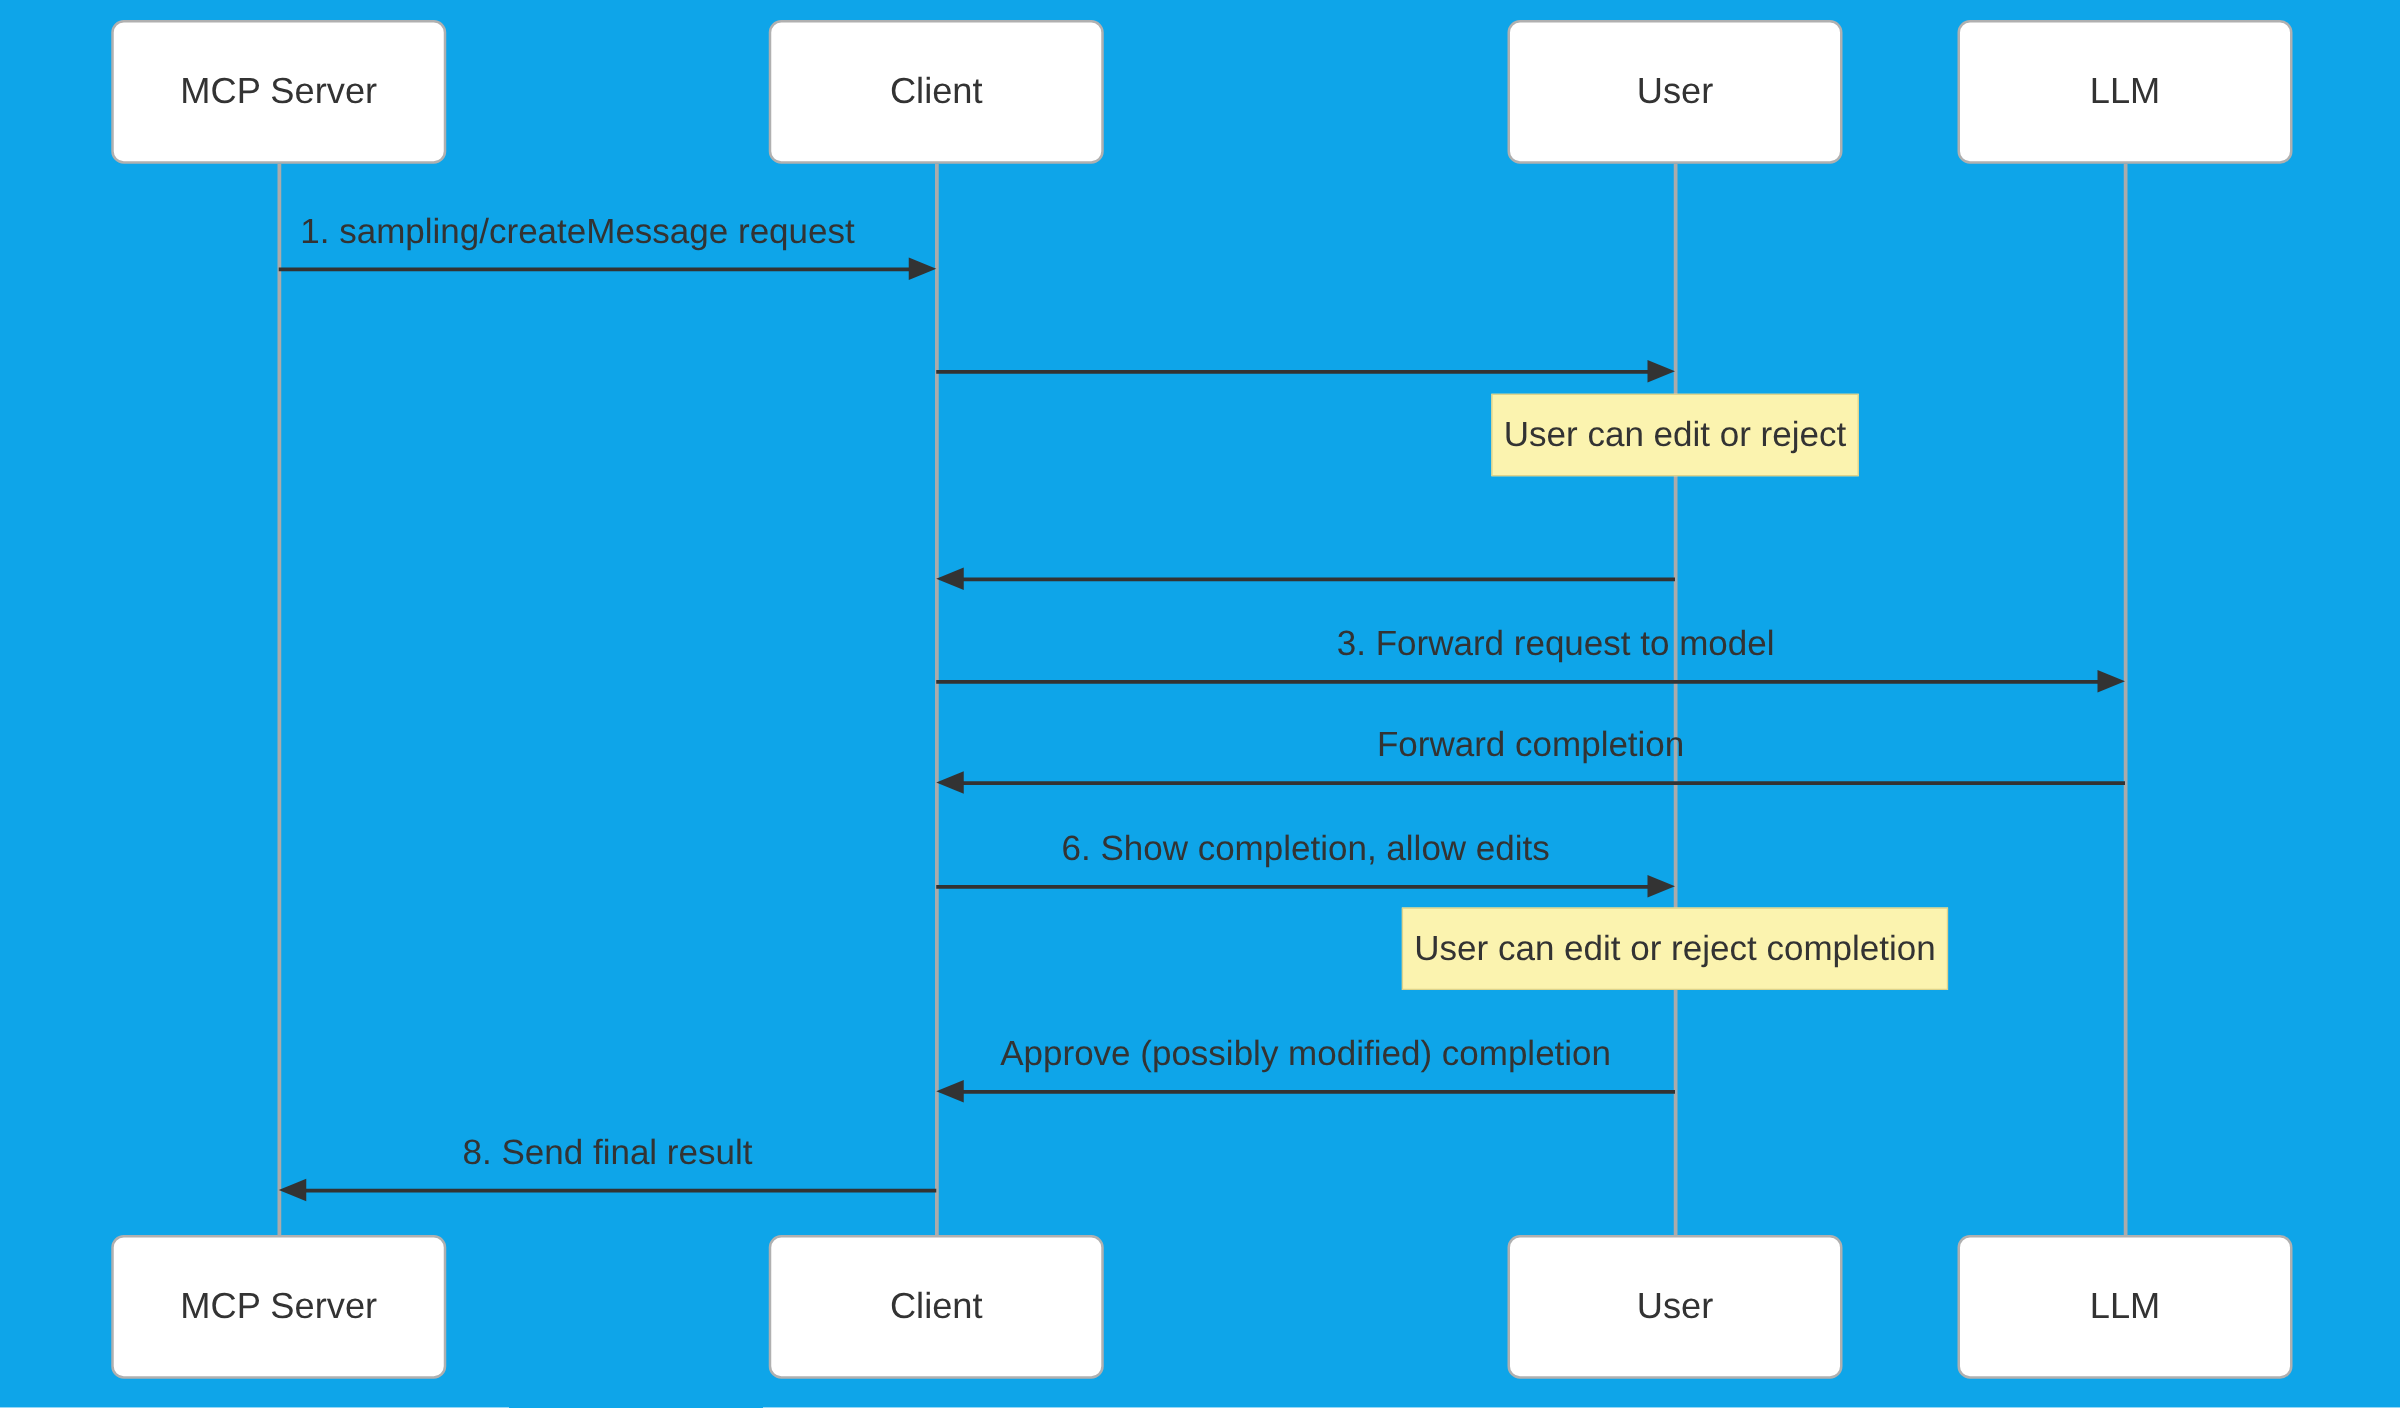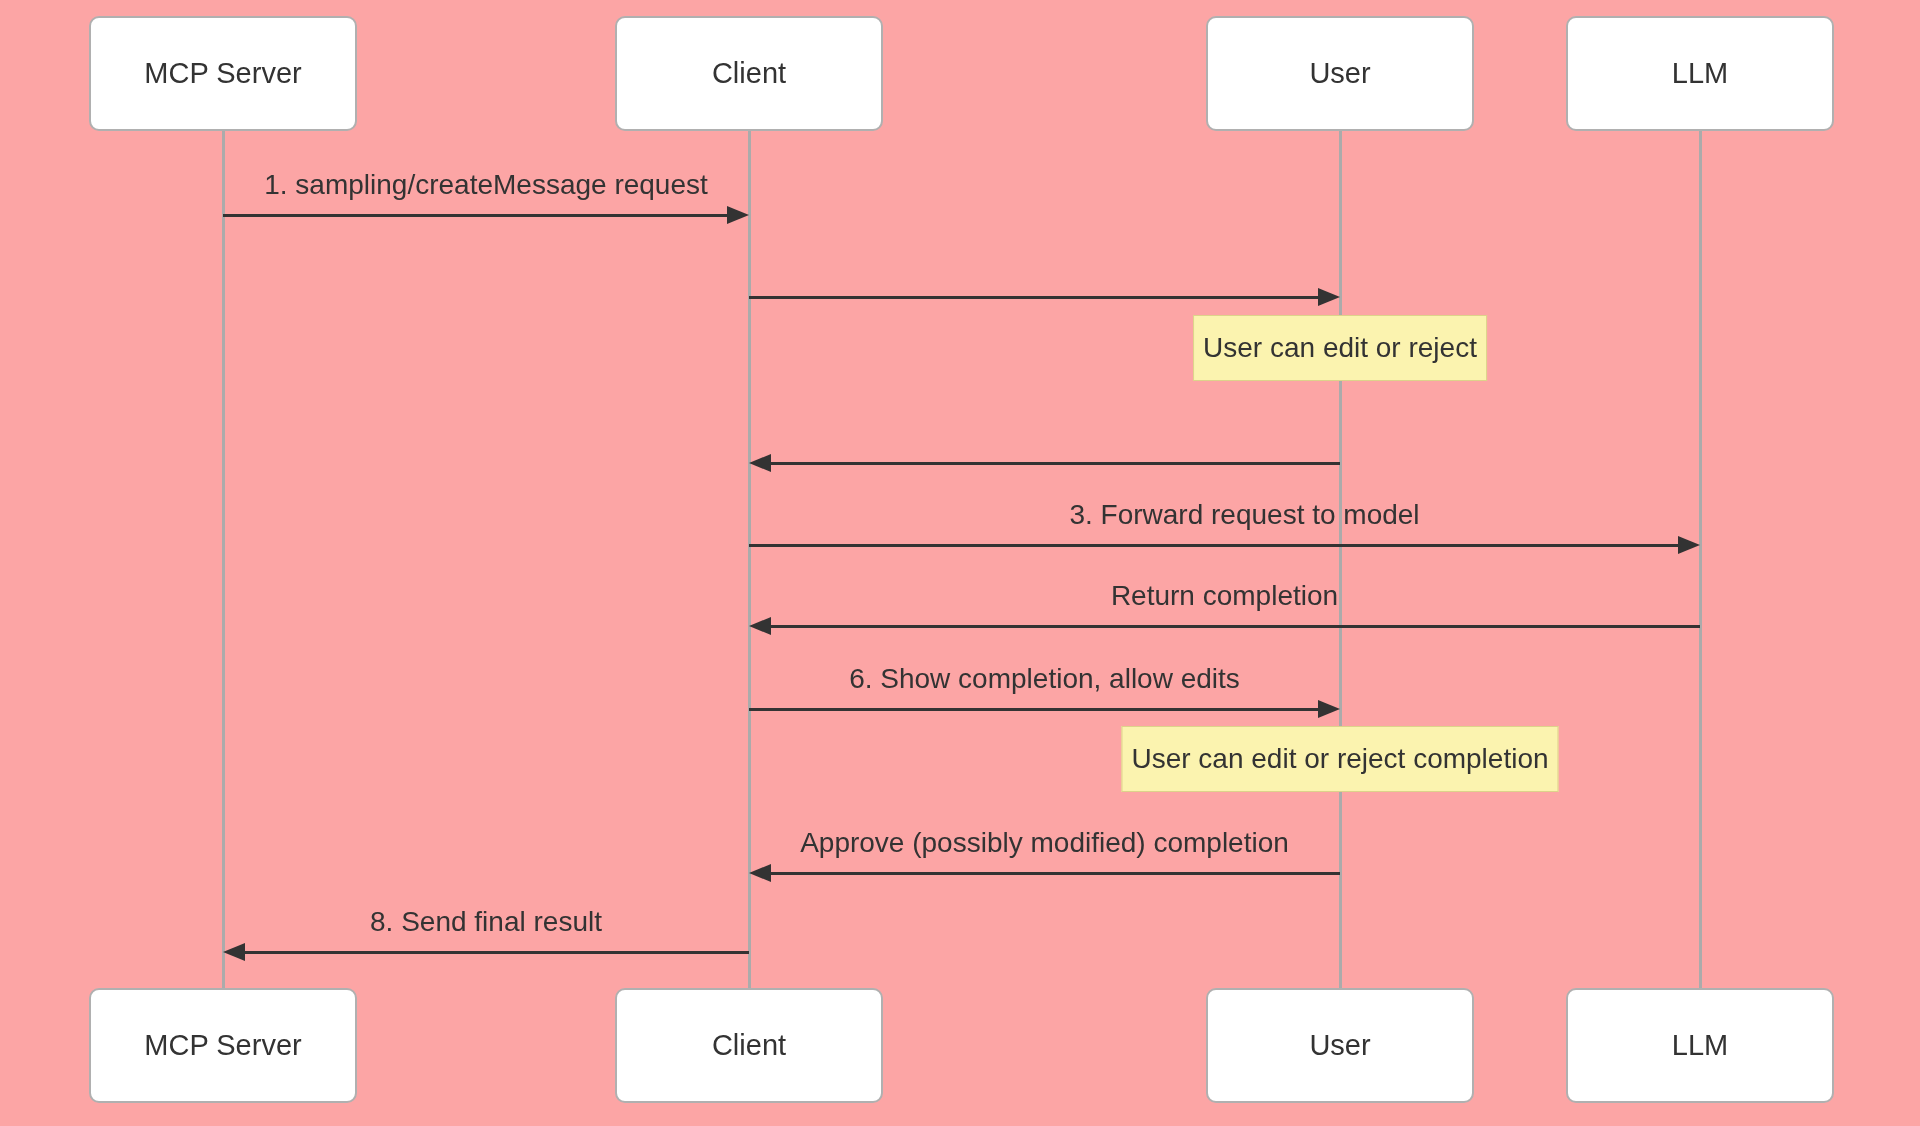--- a/index.html
+++ b/index.html
@@ -5,21 +5,21 @@
   html, body {
     margin: 0;
     padding: 0;
     background: #ffffff;
     font-family: "Liberation Sans", "DejaVu Sans", sans-serif;
   }
   #canvas {
     position: relative;
     width: 1920px;
     height: 1126px;
-    background: #fca5a5;
+    background: #0ea5e9;
     overflow: hidden;
   }
   .actor-box {
     position: absolute;
     width: 268px;
     height: 115px;
     background: #ffffff;
     border: 2px solid #b0b0b0;
     border-radius: 10px;
     box-sizing: border-box;
@@ -97,31 +97,31 @@
     </div>
     <div class="actor-box" style="left: 1206px; top: 988px; border-color: rgb(176, 176, 176); background: rgb(255, 255, 255); color: rgb(51, 51, 51);">
       <span>User</span>
     </div>
     <div class="actor-box" style="left: 1566px; top: 16px; border-color: rgb(176, 176, 176); background: rgb(255, 255, 255); color: rgb(51, 51, 51);">
       <span>LLM</span>
     </div>
     <div class="actor-box" style="left: 1566px; top: 988px; border-color: rgb(176, 176, 176); background: rgb(255, 255, 255); color: rgb(51, 51, 51);">
       <span>LLM</span>
     </div>
-    <div class="msg-label" style="left: 486px; top: 168px; color: rgb(51, 51, 51);">1. sampling/createMessage request</div>
+    <div class="msg-label" style="left: 462px; top: 168px; color: rgb(51, 51, 51);">1. sampling/createMessage request</div>
     <div class="msg-line" style="left: 223px; top: 213.5px; width: 508px; background: rgb(51, 51, 51);"></div>
     <div class="msg-head" style="left: 727px; top: 206px; border-left: 22px solid rgb(51, 51, 51);"></div>
     <div class="msg-line" style="left: 749px; top: 295.5px; width: 573px; background: rgb(51, 51, 51);"></div>
     <div class="msg-head" style="left: 1318px; top: 288px; border-left: 22px solid rgb(51, 51, 51);"></div>
     <div class="msg-line" style="left: 767px; top: 461.5px; width: 573px; background: rgb(51, 51, 51);"></div>
     <div class="msg-head" style="left: 749px; top: 454px; border-right: 22px solid rgb(51, 51, 51);"></div>
     <div class="msg-label" style="left: 1224.5px; top: 498px; color: rgb(51, 51, 51); margin-left: 20px;">3. Forward request to model</div>
     <div class="msg-line" style="left: 749px; top: 543.5px; width: 933px; background: rgb(51, 51, 51);"></div>
     <div class="msg-head" style="left: 1678px; top: 536px; border-left: 22px solid rgb(51, 51, 51);"></div>
-    <div class="msg-label" style="left: 1224.5px; top: 579px; color: rgb(51, 51, 51);">Return completion</div>
+    <div class="msg-label" style="left: 1224.5px; top: 579px; color: rgb(51, 51, 51);">Forward completion</div>
     <div class="msg-line" style="left: 767px; top: 624.5px; width: 933px; background: rgb(51, 51, 51);"></div>
     <div class="msg-head" style="left: 749px; top: 617px; border-right: 22px solid rgb(51, 51, 51);"></div>
     <div class="msg-label" style="left: 1044.5px; top: 662px; color: rgb(51, 51, 51);">6. Show completion, allow edits</div>
     <div class="msg-line" style="left: 749px; top: 707.5px; width: 573px; background: rgb(51, 51, 51);"></div>
     <div class="msg-head" style="left: 1318px; top: 700px; border-left: 22px solid rgb(51, 51, 51);"></div>
     <div class="msg-label" style="left: 1044.5px; top: 826px; color: rgb(51, 51, 51);">Approve (possibly modified) completion</div>
     <div class="msg-line" style="left: 767px; top: 871.5px; width: 573px; background: rgb(51, 51, 51);"></div>
     <div class="msg-head" style="left: 749px; top: 864px; border-right: 22px solid rgb(51, 51, 51);"></div>
     <div class="msg-label" style="left: 486px; top: 905px; color: rgb(51, 51, 51);">8. Send final result</div>
     <div class="msg-line" style="left: 241px; top: 950.5px; width: 508px; background: rgb(51, 51, 51);"></div>

